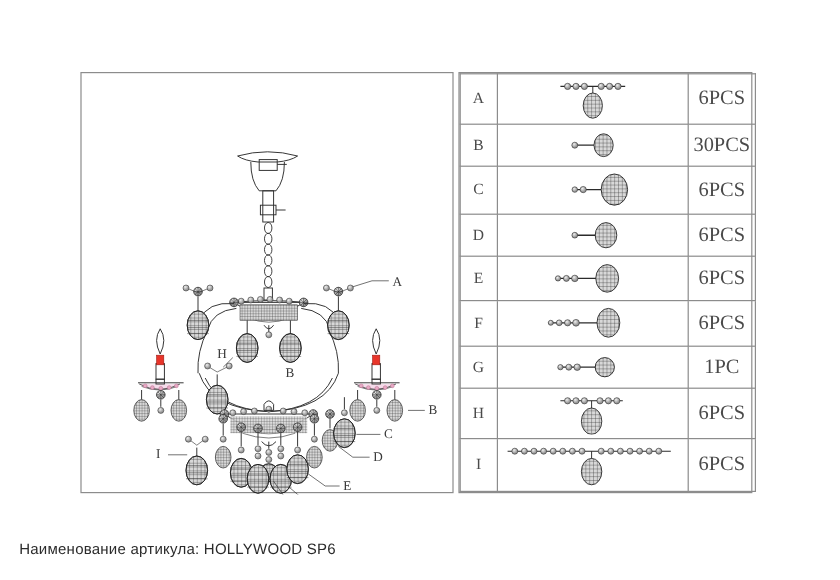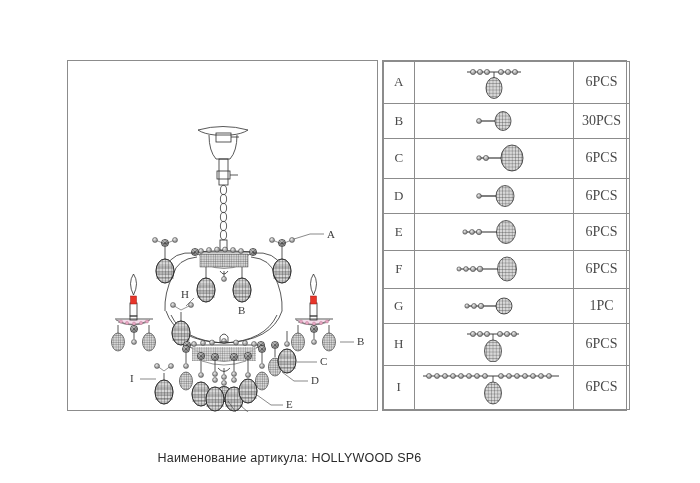--- a/index.html
+++ b/index.html
@@ -23,25 +23,25 @@
     box-sizing:border-box;
   }
   #parts-table table{border-collapse:collapse;width:100%;height:100%;table-layout:fixed;}
   #parts-table td{
     border:1px solid #8c8c8c;
     padding:0;text-align:center;vertical-align:middle;
     color:#4a4a4a;
   }
   td.code-cell{width:30px;font-size:13px;letter-spacing:.5px;}
   td.img-cell{width:158px;position:relative;}
-  td.qty-cell{width:55px;font-size:14px;white-space:nowrap;}
+  td.qty-cell{width:55px;font-size:17px;white-space:nowrap;}
 
   
   #caption{
-    position:absolute;left:4px;top:451px;width:571px;text-align:center;
+    position:absolute;left:16px;top:451px;width:571px;text-align:left;
     font-family:"Liberation Sans", sans-serif;
     font-size:12.5px;color:#2b2b2b;letter-spacing:.2px;
   }
 
   
   
   
   .part-svg{display:block;margin:0 auto;}
 
   

